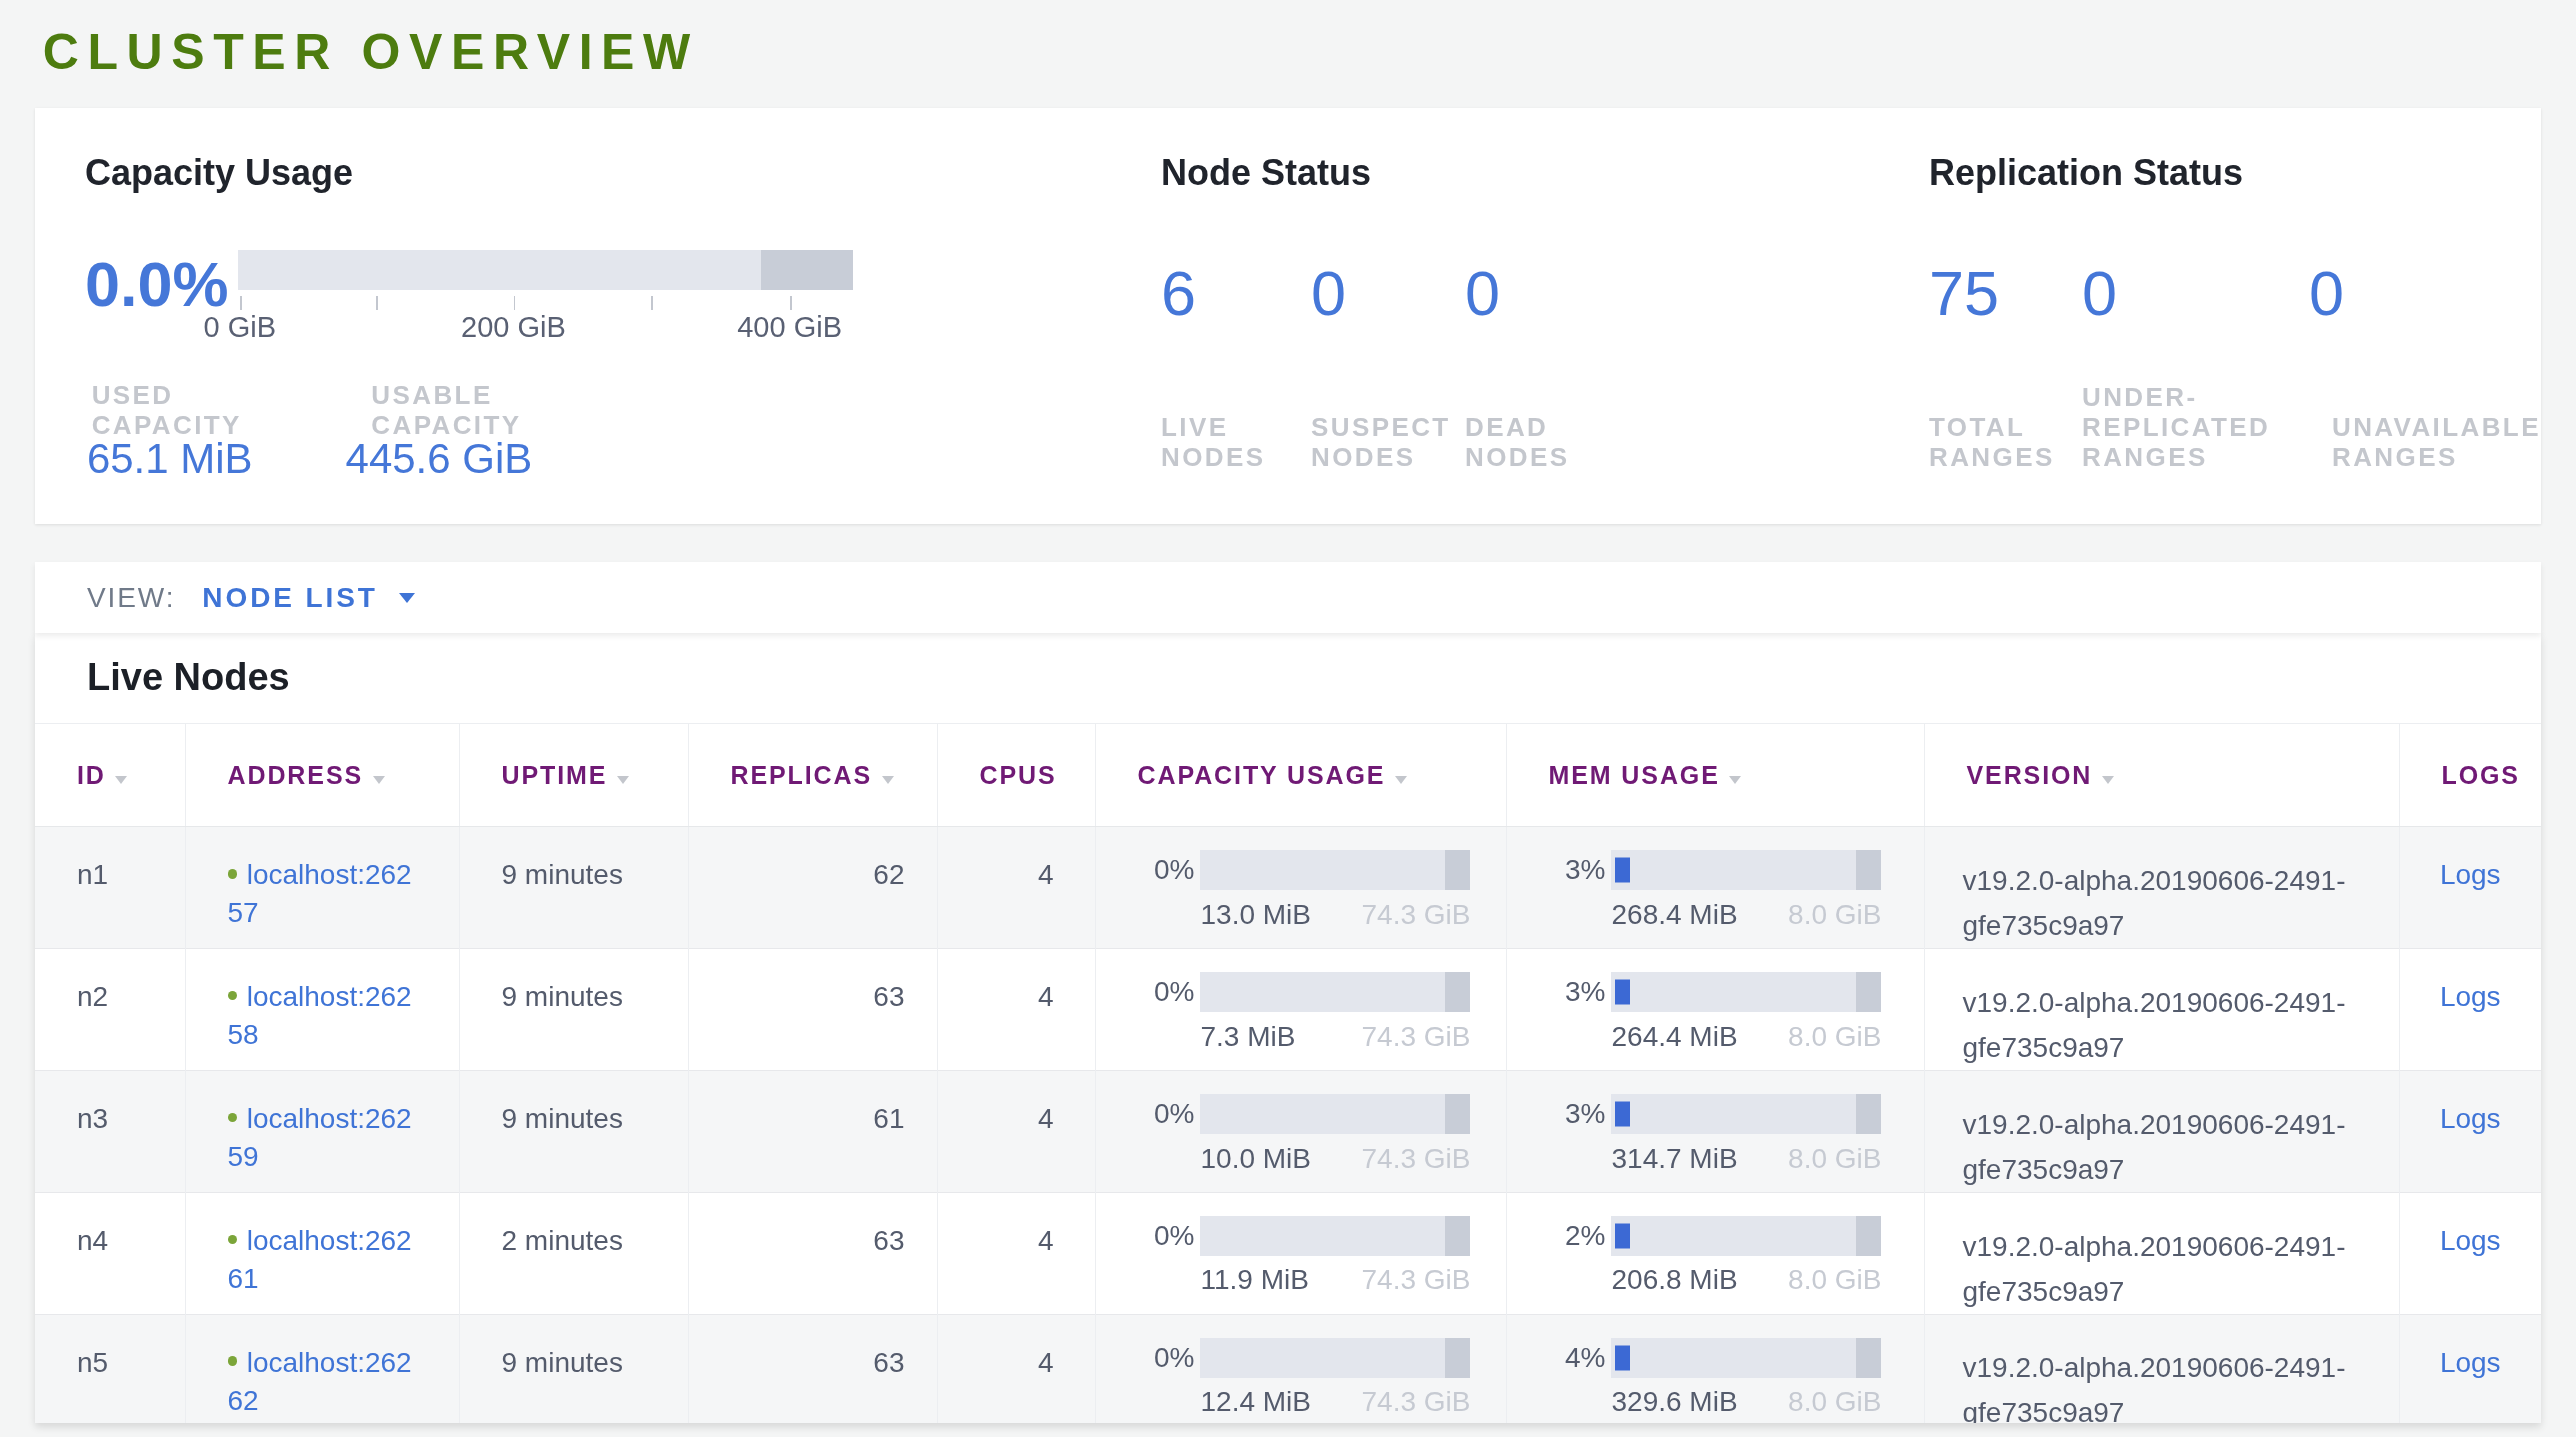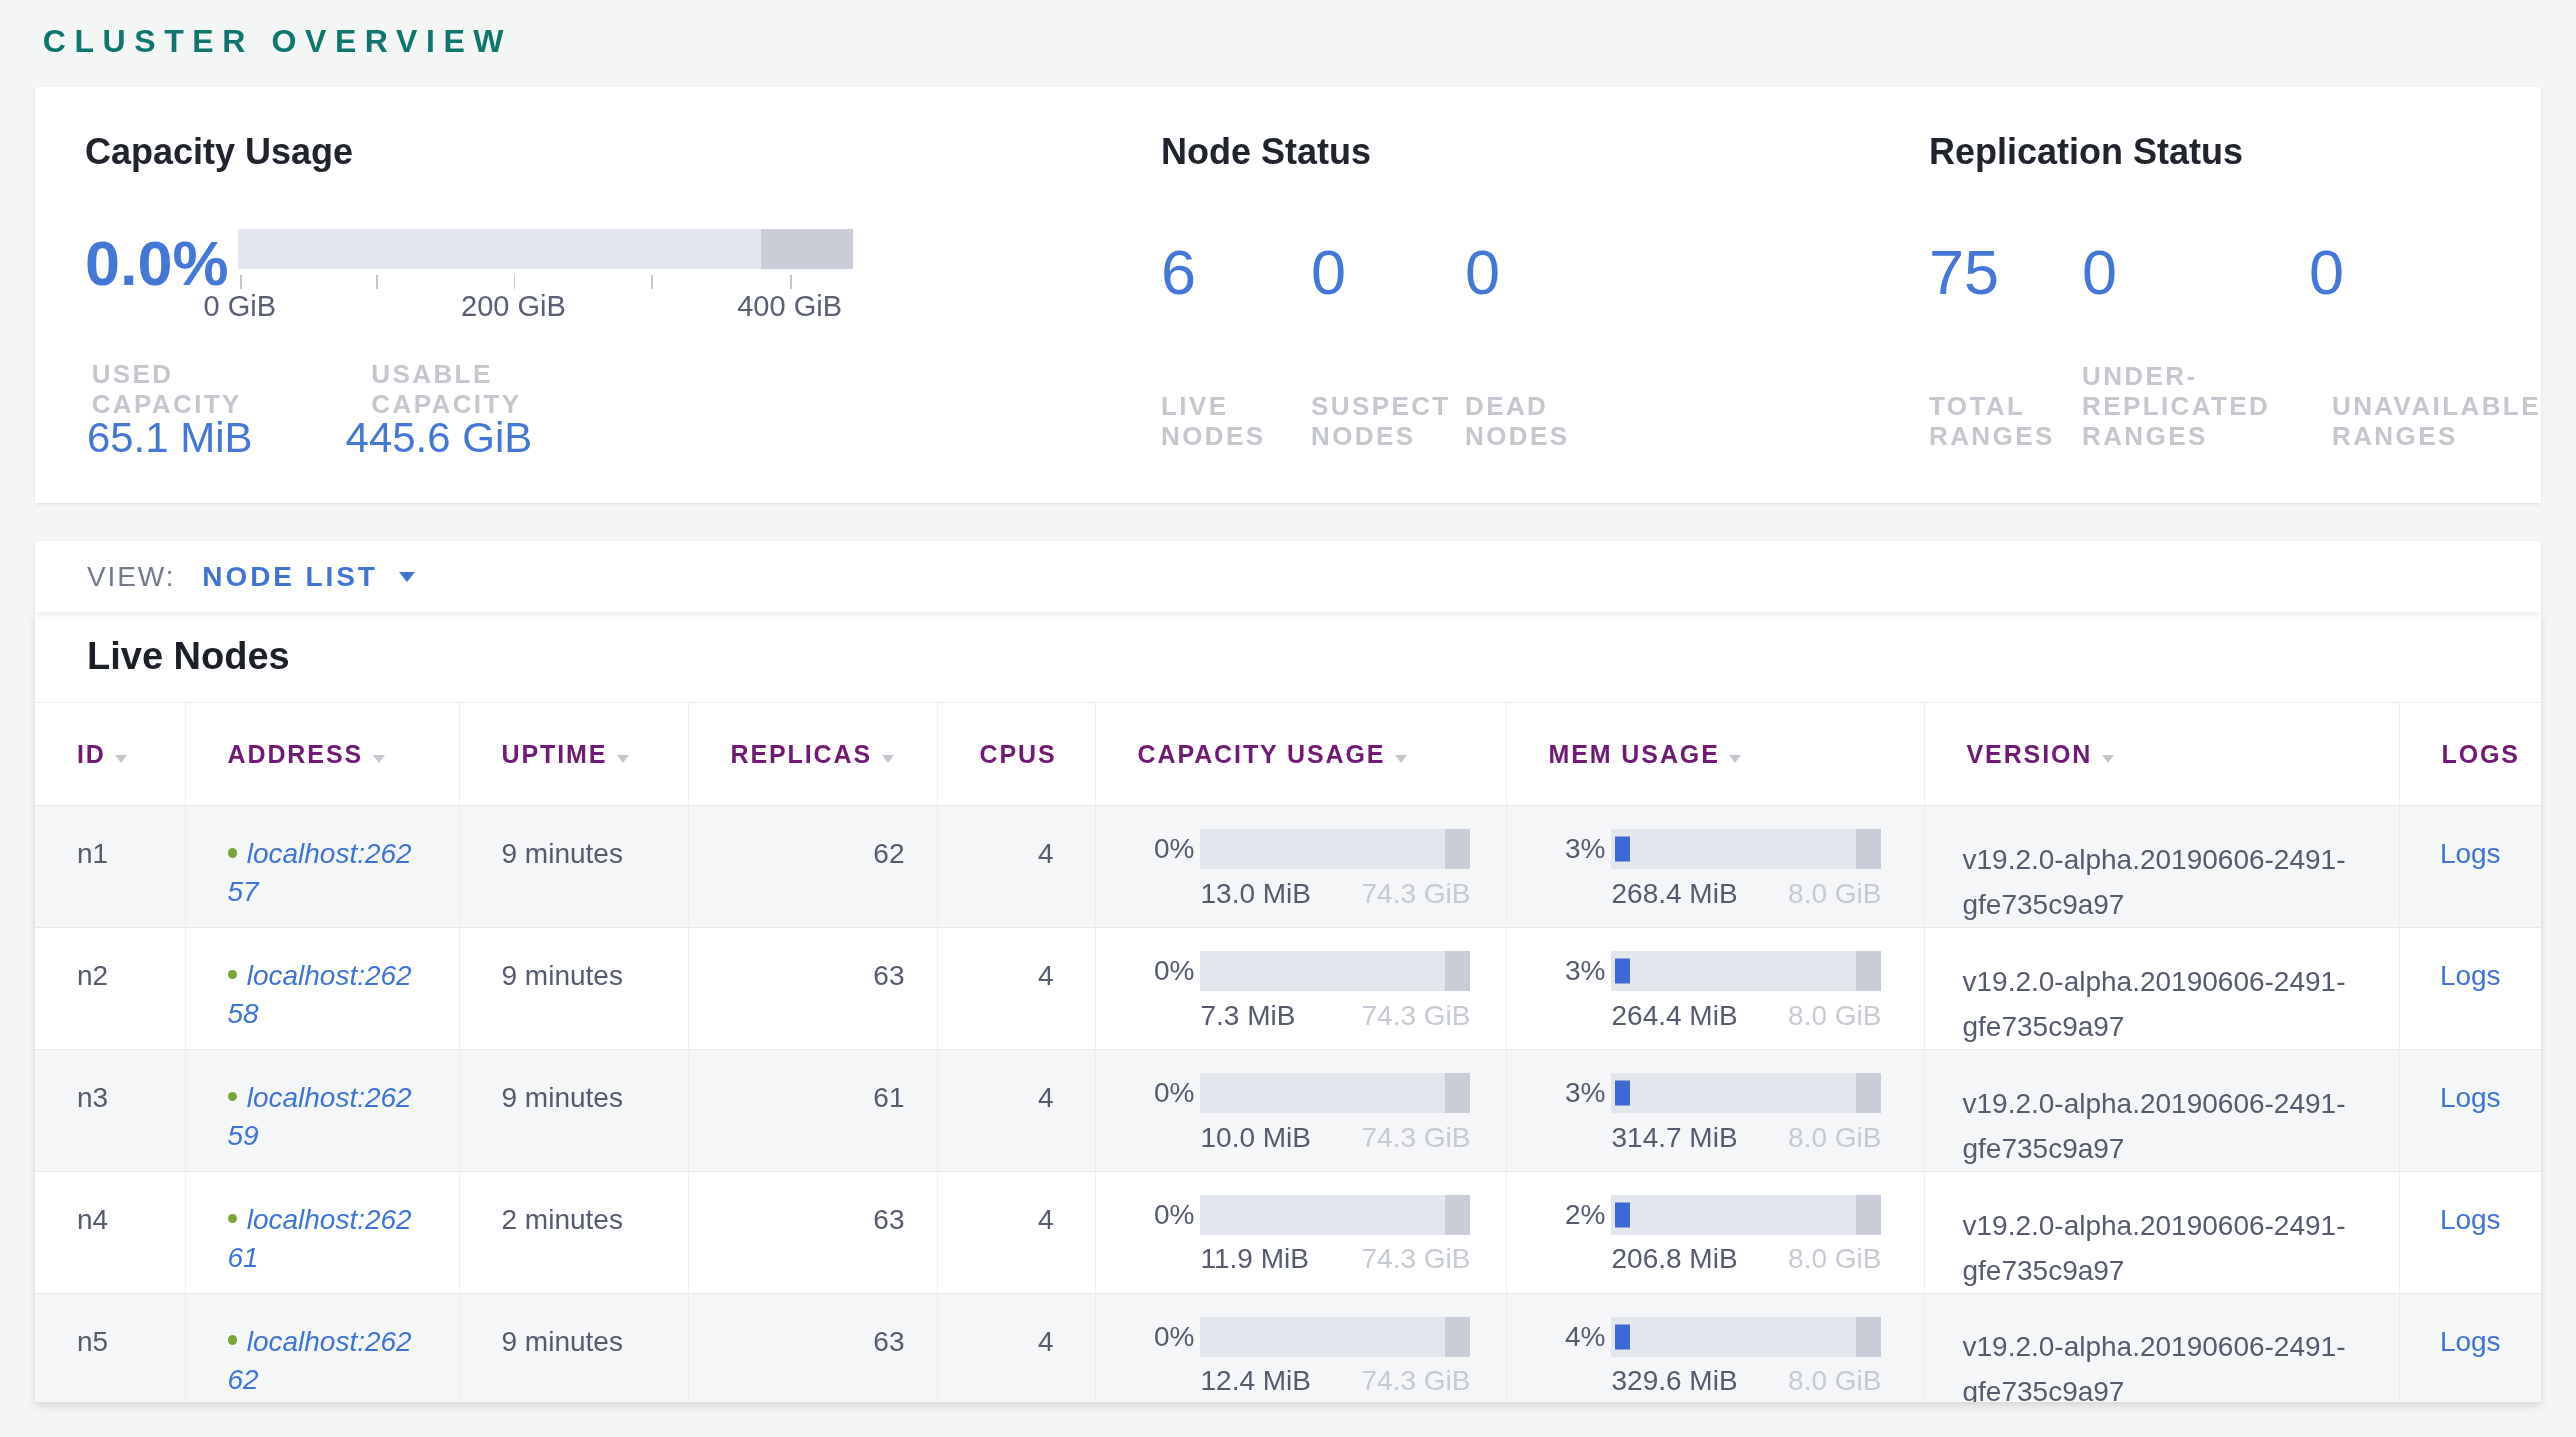--- a/index.html
+++ b/index.html
@@ -7,22 +7,22 @@
   body {
     background:#f4f5f5;
     font-family:"Liberation Sans", sans-serif;
     color:#20242c;
   }
   .page { width:2506px; margin-left:35px; }
 
   
   .page-title {
     margin:23px 0 27px 7.7px;
-    font-size:32px; font-weight:bold; letter-spacing:8.6px;
-    color:#0f766e;
+    font-size:50px; font-weight:bold; letter-spacing:8.6px;
+    color:#4d7c0f;
   }
 
   
   .summary-card {
     background:#fff;
     box-shadow:0 1px 2.9px rgba(0,0,0,.10);
     height:416px;
     display:flex;
     padding:44px 0 0 50px;
   }
@@ -97,21 +97,21 @@
 
   tbody td {
     height:115px; vertical-align:top; border-top:1px solid #e7e8eb; border-right:1px solid #eceef1;
     font-size:28px; color:#545b6c; padding-top:29px; line-height:38px;
   }
   tbody td:last-child { border-right:none; }
   tbody tr:nth-child(odd) { background:#f5f6f7; }
   tbody tr:nth-child(even){ background:#ffffff; }
 
   .c-id { padding-left:42px; }
-  .c-addr { padding-left:42px;font-style:italic; }
+  .c-addr { padding-left:42px; }
   .addr { width:196px; word-break:break-all; }
   .addr-link { color:#3f74d6; text-decoration:none; cursor:pointer; }
   .dot { display:inline-block; width:9.6px; height:9.6px; border-radius:50%;
     background:#7ba539; margin-right:9.6px; vertical-align:middle; position:relative; top:-2.9px; }
   .c-uptime { padding-left:42px; }
   .c-replicas { text-align:right; padding-right:32px; }
   .c-cpus { text-align:right; padding-right:41px; }
 
   .c-cap, .c-mem { padding-top:23px; }
   .meter { display:flex; align-items:center; padding-left:38px; }

